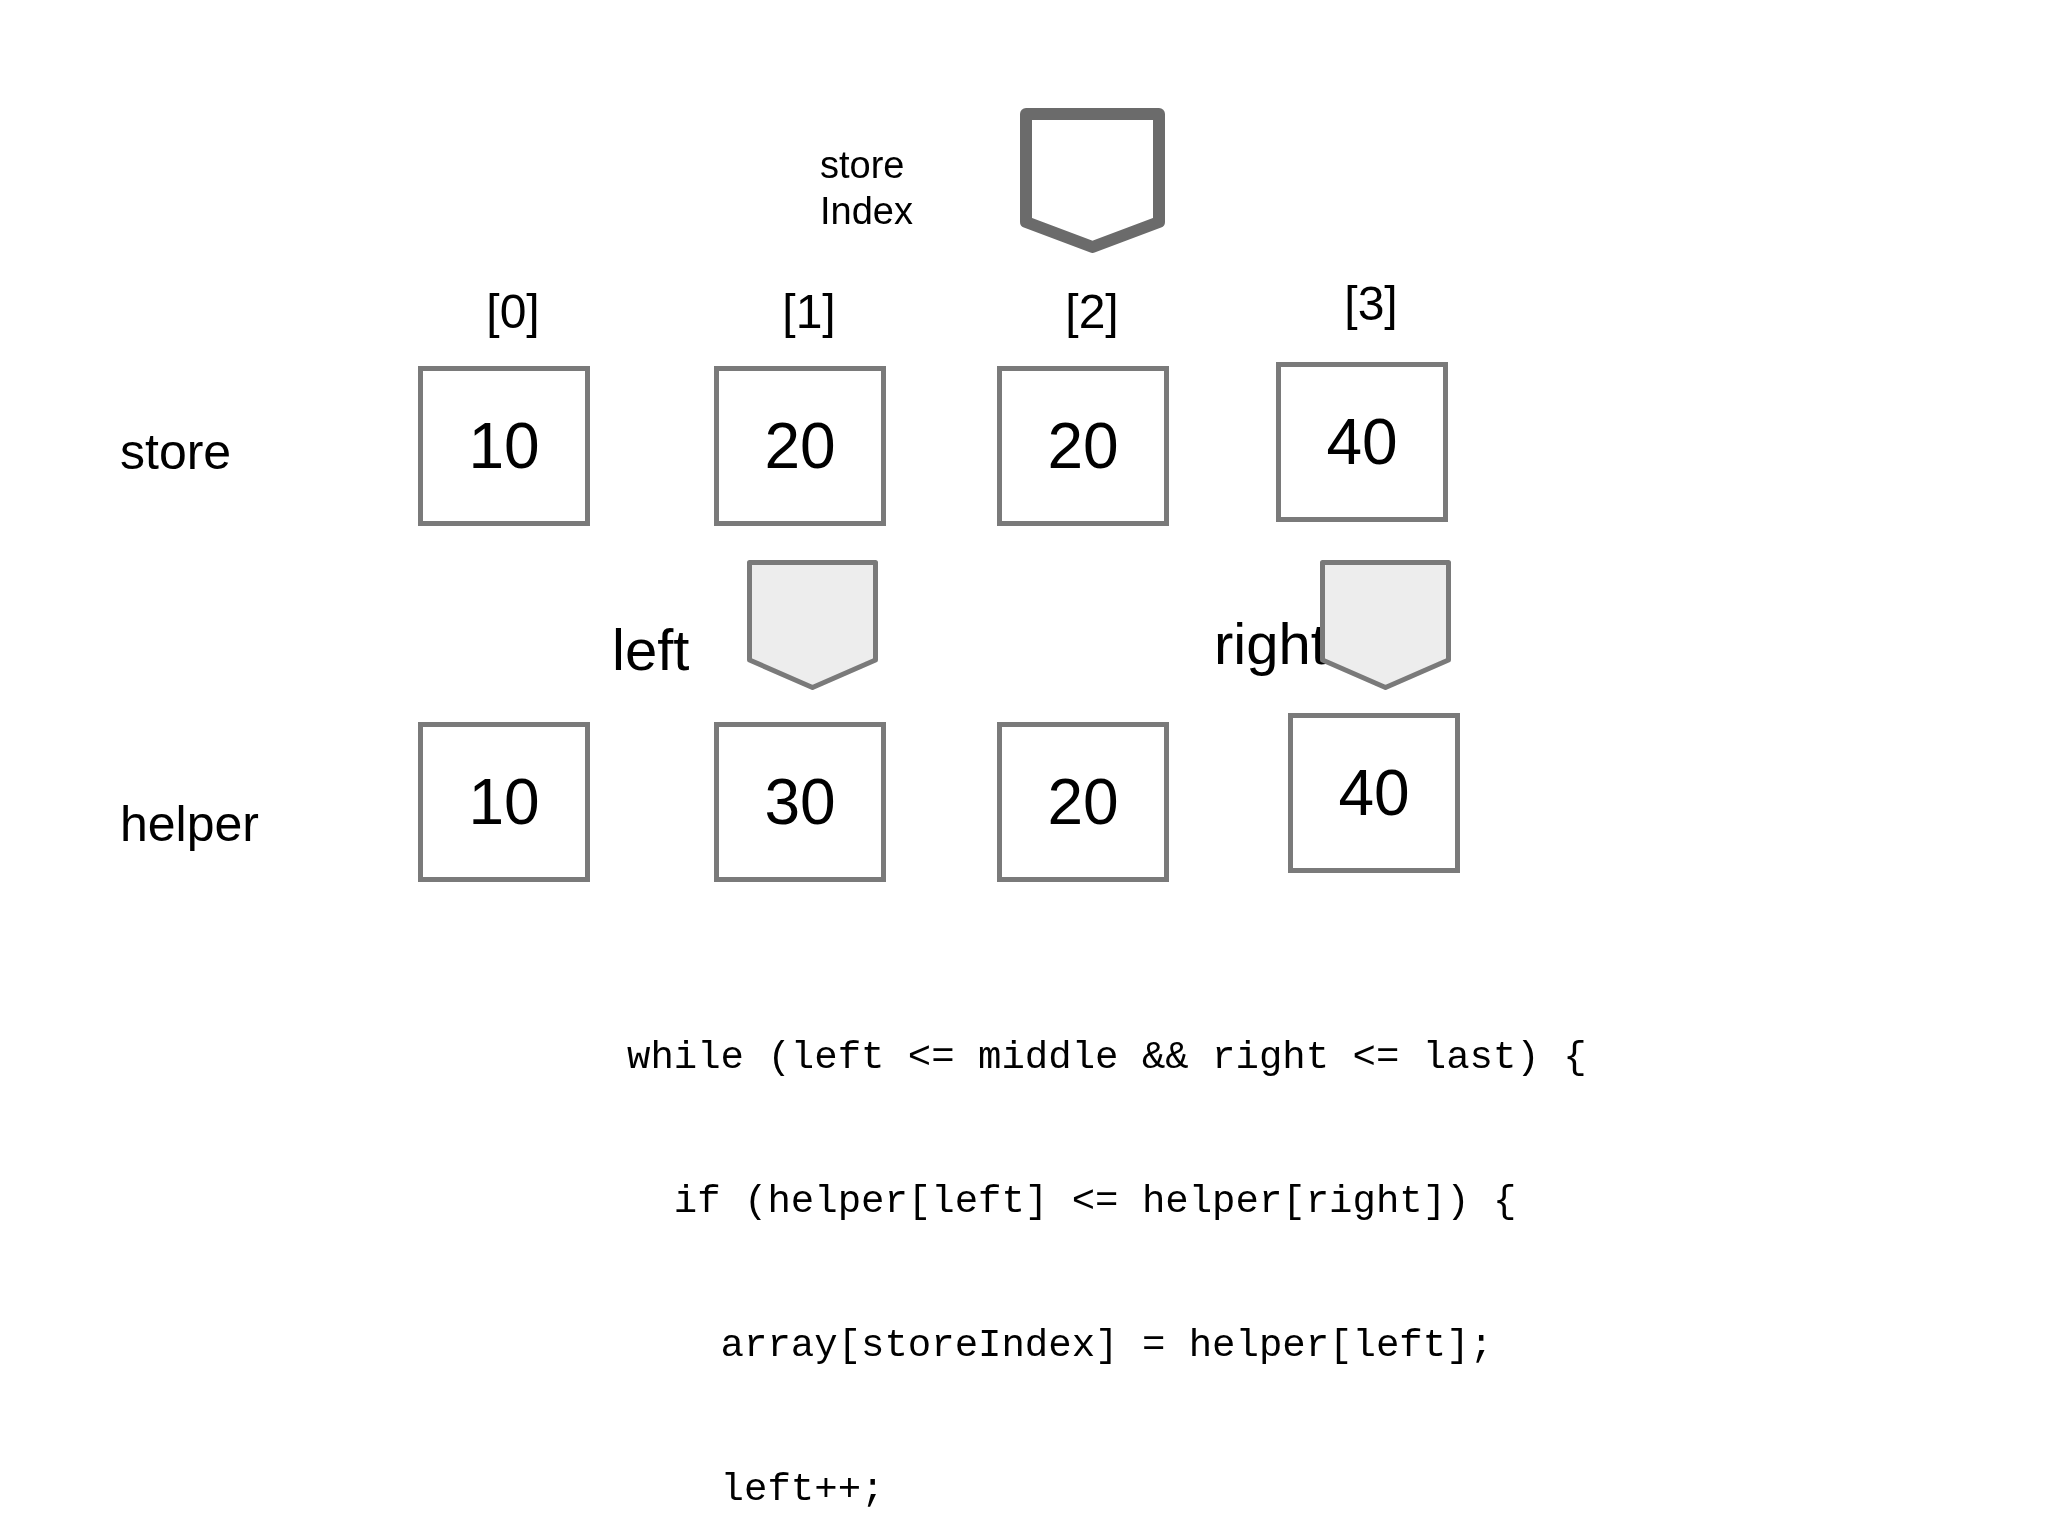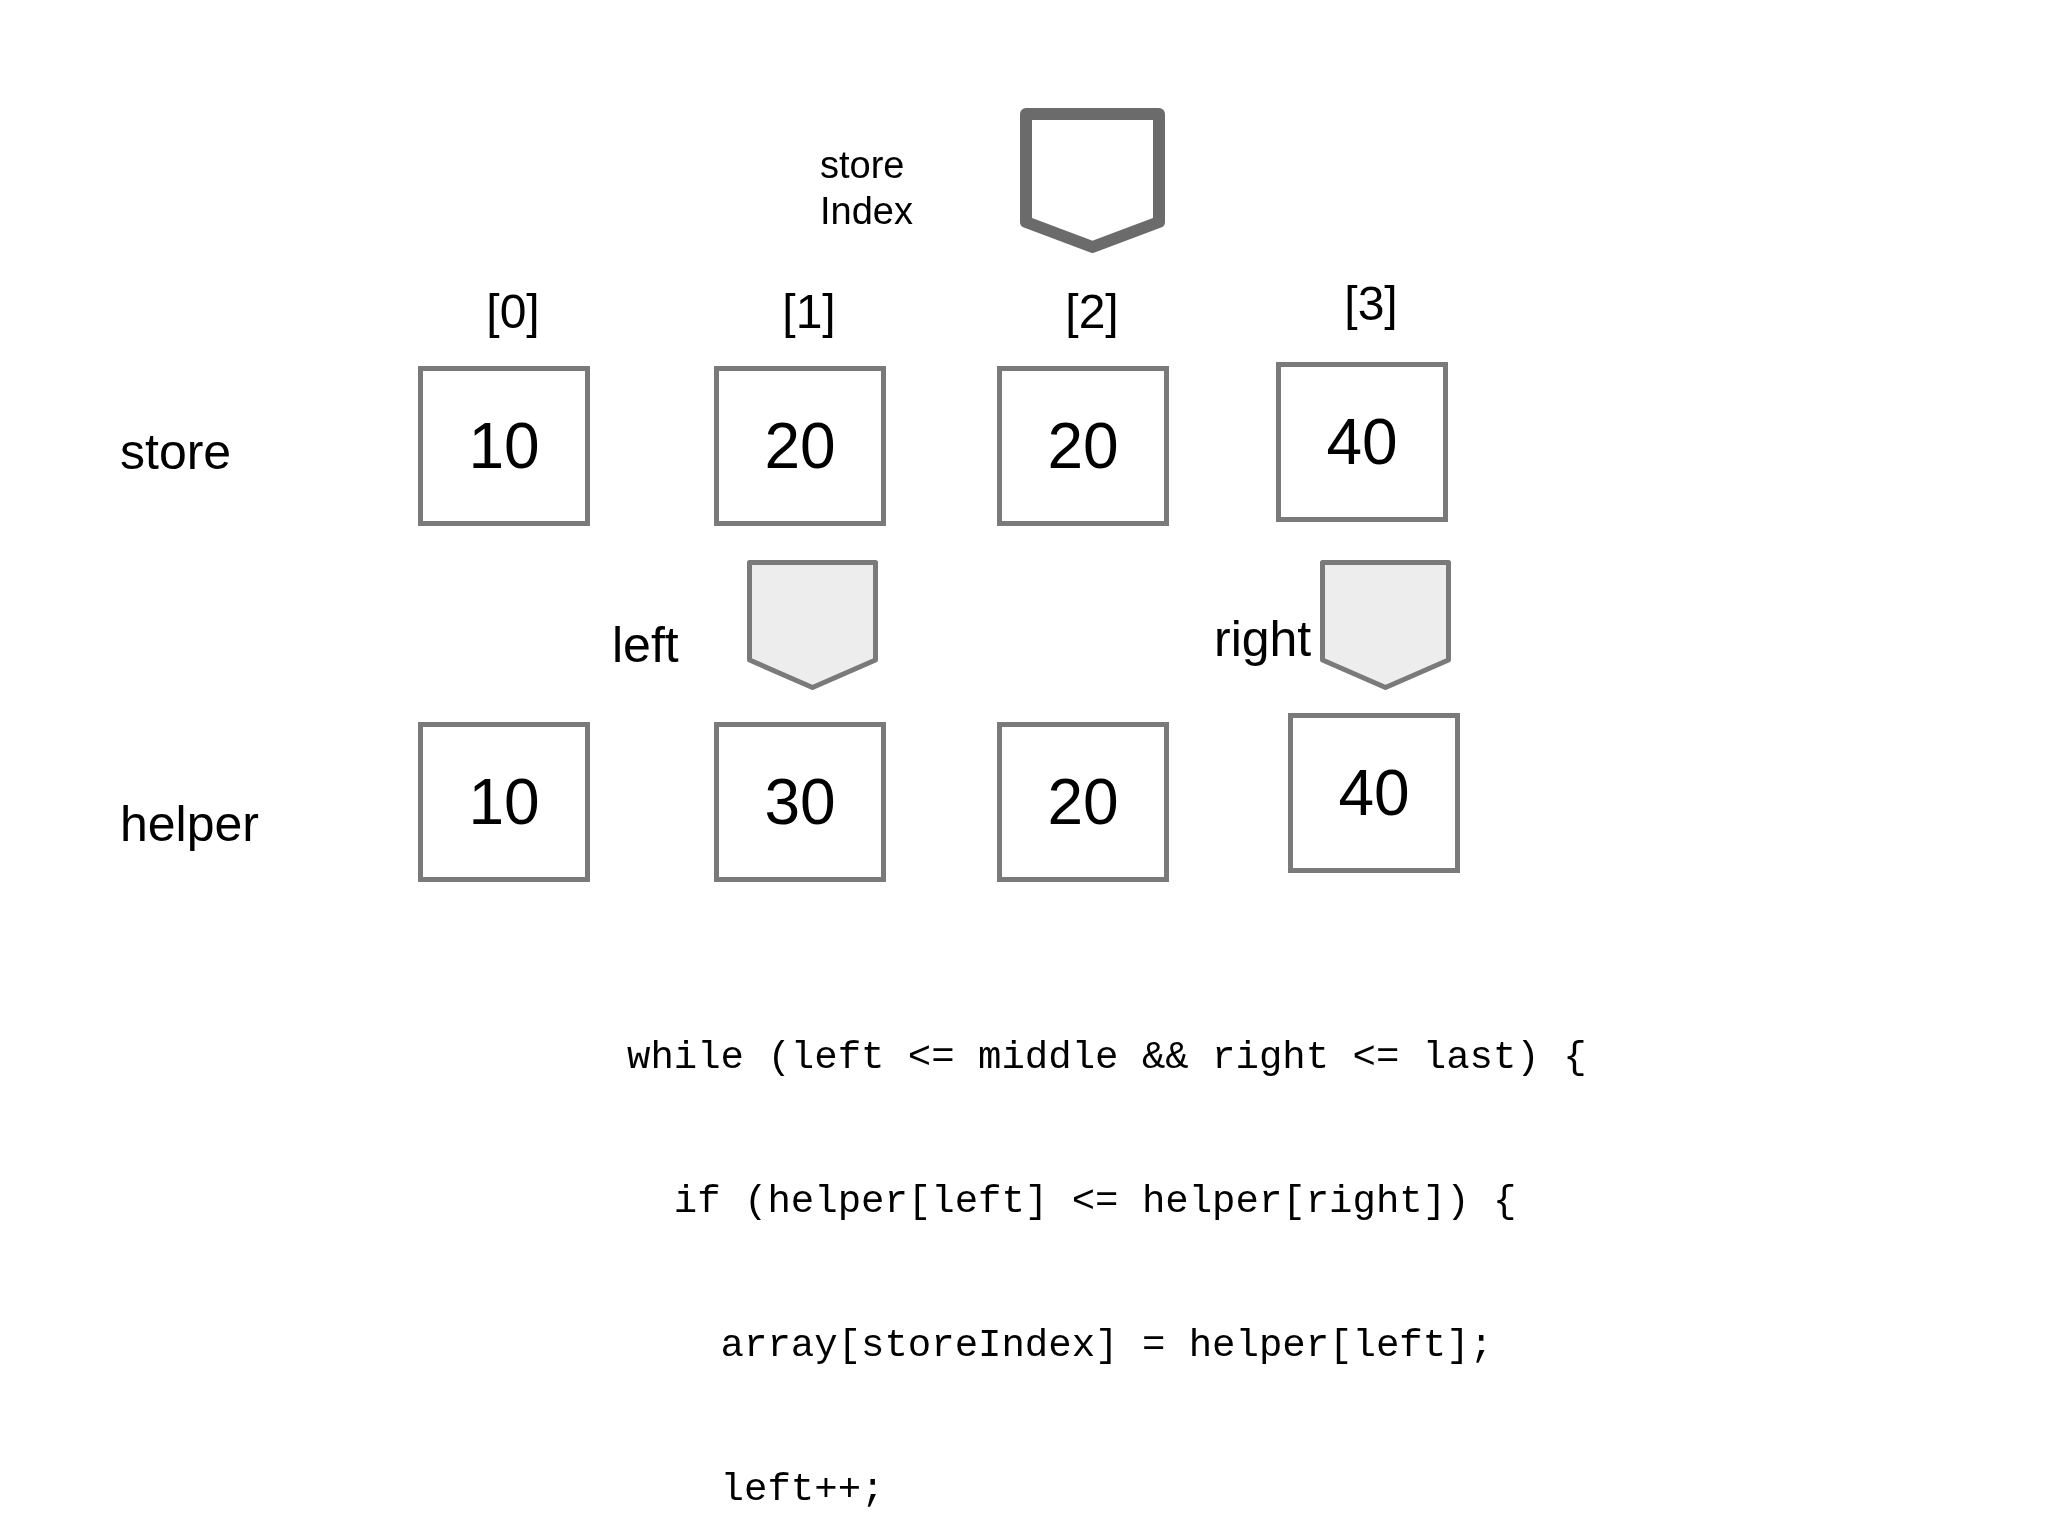--- a/index.html
+++ b/index.html
@@ -35,21 +35,21 @@
   .idx-1{left:714px;}
   .idx-2{left:997px;}
   .idx-3{left:1276px;top:276px;}
 
   
   .row-label{font-size:50px;}
   .array-label{left:120px;top:423px;}
   .helper-label{left:120px;top:795px;}
 
   
-  .ptr-label{font-size:50px;}
+  .ptr-label{font-size:58px;}
   .left-label{left:612px;top:616px;}
   .right-label{left:1198px;top:610px;margin-left:16px;}
 
   
   .box{
     width:172px;height:160px;
     border:5px solid #7a7a7a;
     box-sizing:border-box;
     background:#fff;
     display:flex;align-items:center;justify-content:center;

